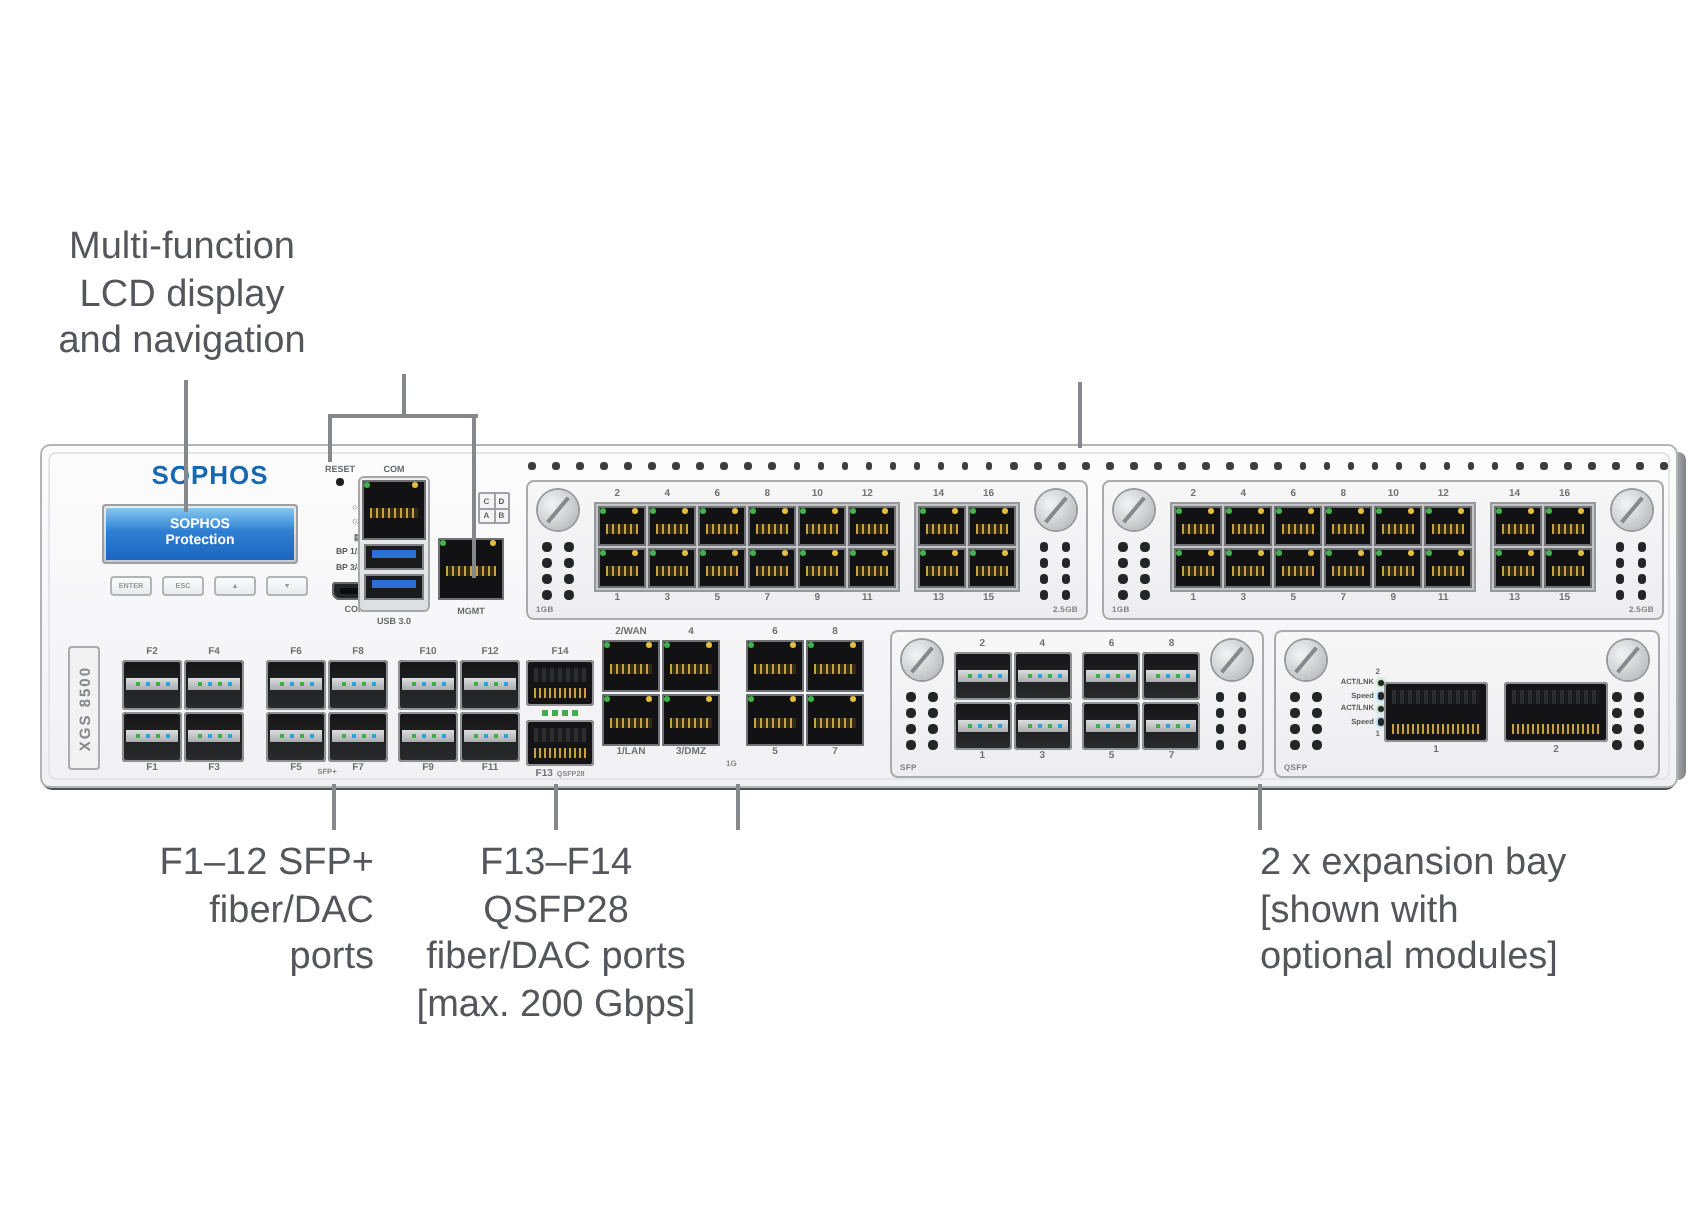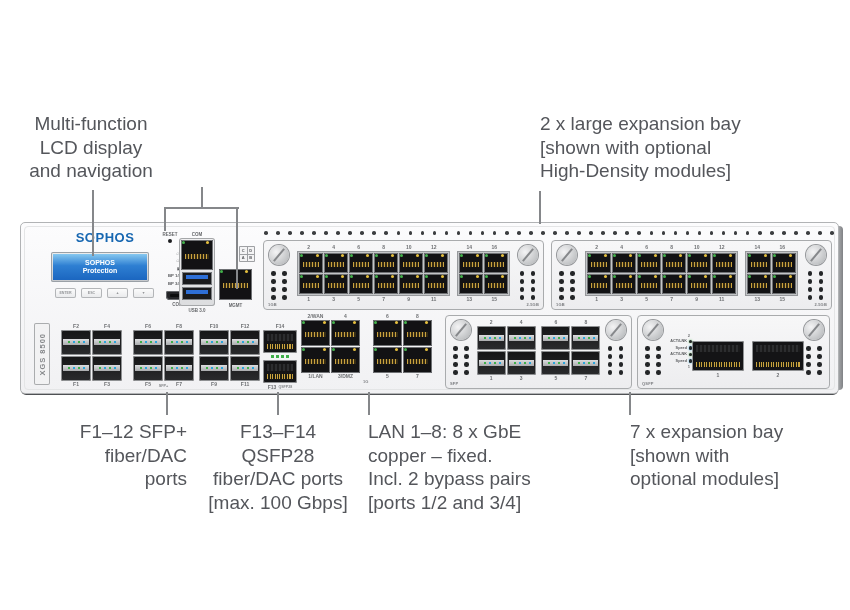--- a/index.html
+++ b/index.html
@@ -144,35 +144,28 @@
   .qcol{display:flex;flex-direction:column;align-items:center;gap:1px}
 </style>
 </head>
 <body>
 
 <div id="stage">
 
   <div class="lbl center" style="left:8px;top:112px;width:166px">Multi-function
 LCD display
 and navigation</div>
-  <div class="lbl" style="left:540px;top:112px;width:265px">2 x large expansion bay
-[shown with optional
-High-Density modules]</div>
   <div class="lbl right" style="left:20px;top:420px;width:167px">F1–12 SFP+
 fiber/DAC
 ports</div>
   <div class="lbl center" style="left:196px;top:420px;width:164px">F13–F14
 QSFP28
 fiber/DAC ports
-[max. 100 Gbps]</div>
-  <div class="lbl" style="left:368px;top:420px;width:212px">LAN 1–8: 8 x GbE
-copper – fixed.
-Incl. 2 bypass pairs
-[ports 1/2 and 3/4]</div>
-  <div class="lbl" style="left:630px;top:420px;width:212px">7 x expansion bay
+[max. 200 Gbps]</div>
+  <div class="lbl" style="left:630px;top:420px;width:212px">2 x expansion bay
 [shown with
 optional modules]</div>
 
   <div class="cline v" style="left:92px;top:190px;height:66px"></div>
   <div class="cline v" style="left:201px;top:187px;height:22px"></div>
   <div class="cline h" style="left:164px;top:207px;width:75px"></div>
   <div class="cline v" style="left:164px;top:207px;height:24px"></div>
   <div class="cline v" style="left:236px;top:207px;height:82px"></div>
   <div class="cline v" style="left:539px;top:191px;height:33px"></div>
   <div class="cline v" style="left:166px;top:392px;height:23px"></div>

